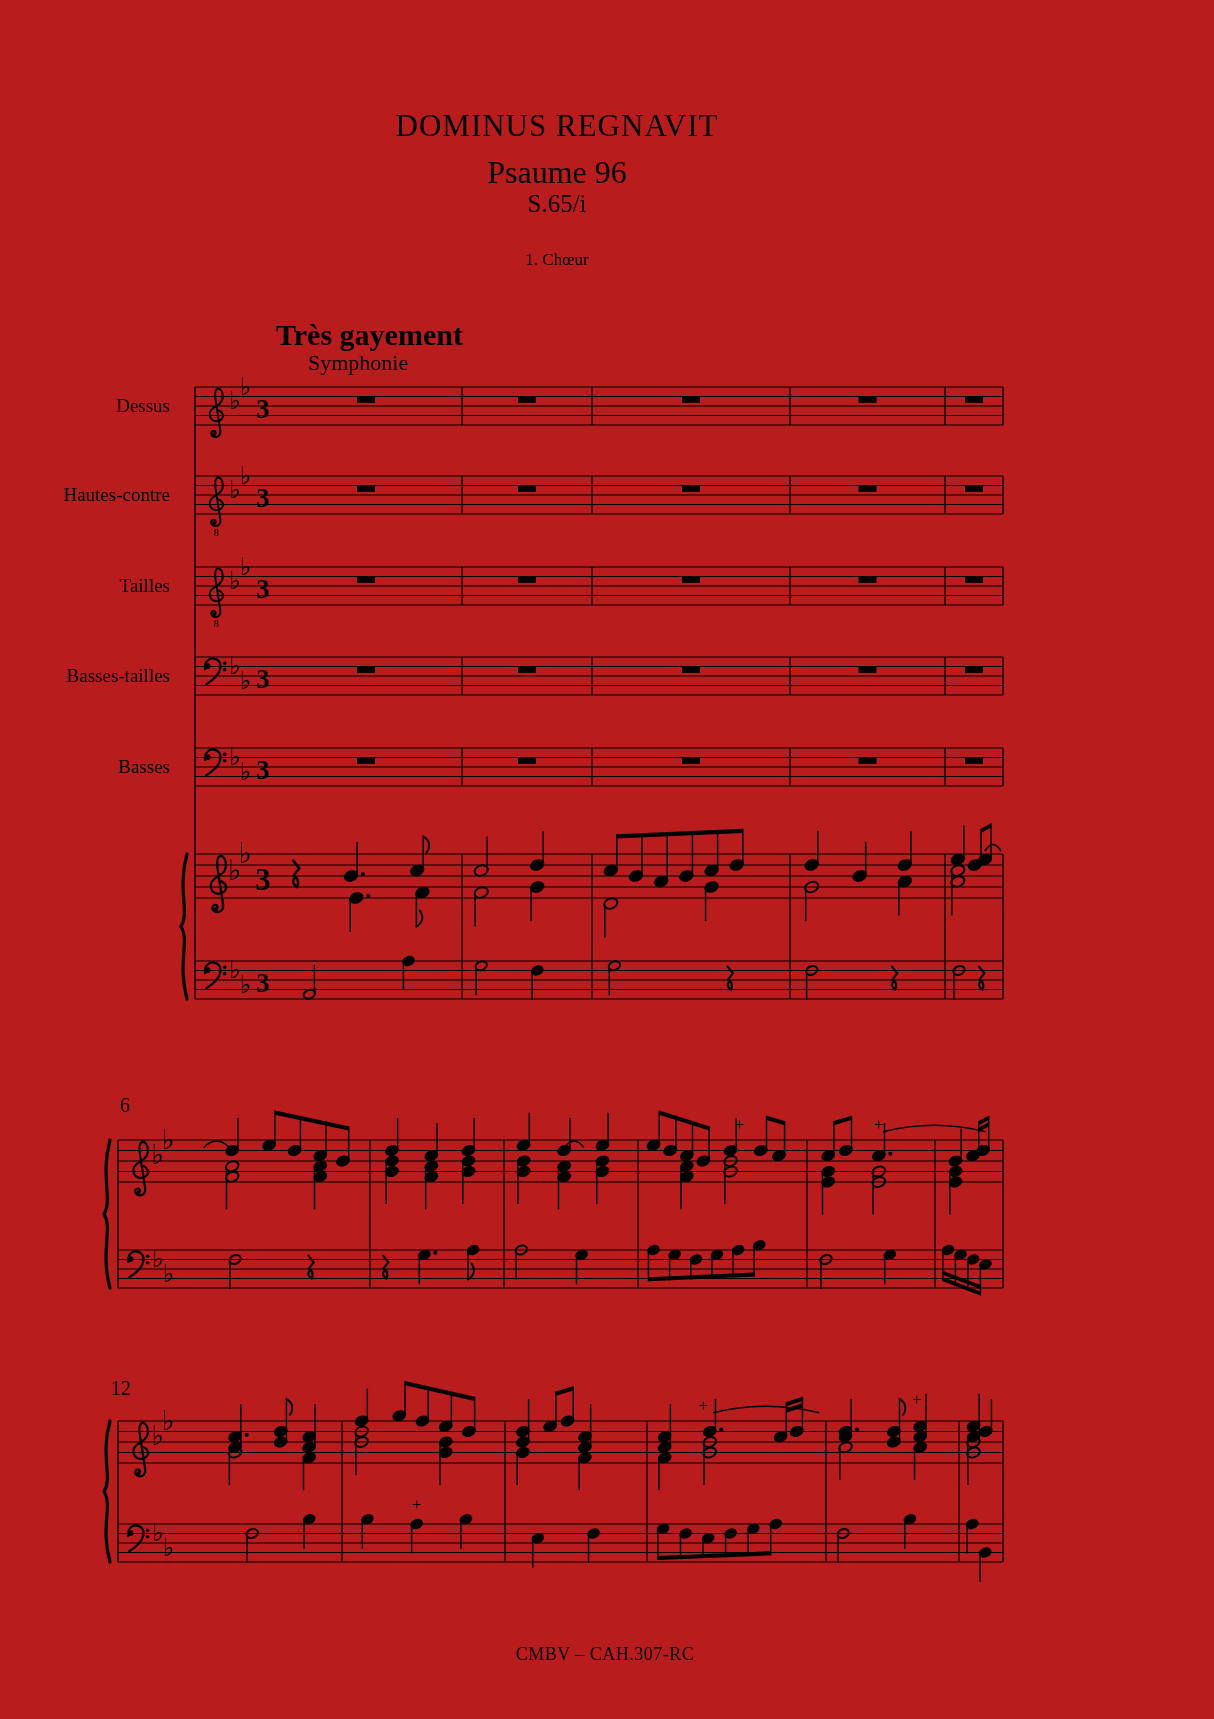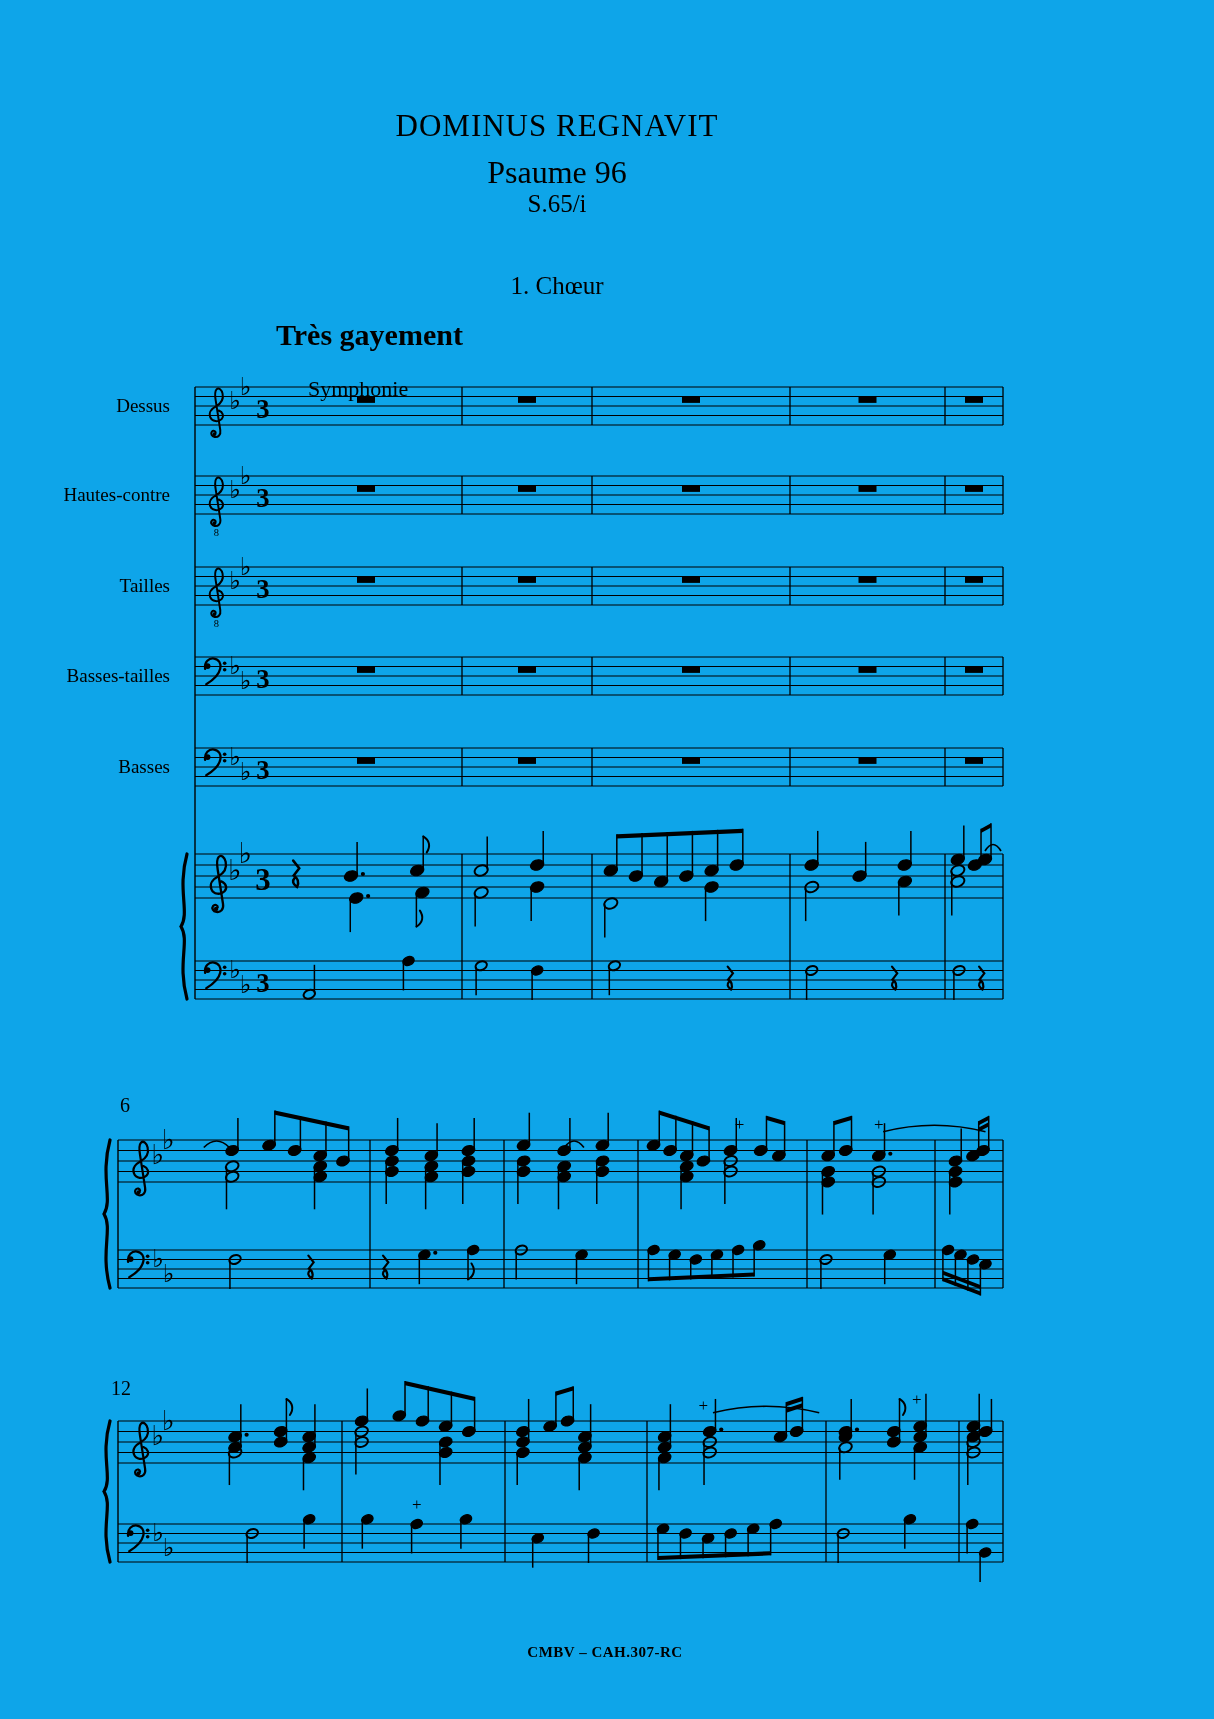--- a/index.html
+++ b/index.html
@@ -1,33 +1,33 @@
 <!DOCTYPE html>
 <html><head>
 <meta charset="utf-8">
 <style>
   html,body{margin:0;padding:0;background:#e8e8e8;}
   .page{
     position:relative;
     width:1214px;height:1719px;
     margin:0 auto;
-    background:#0ea5e9;
+    background:#b91c1c;
     font-family:"Liberation Serif", serif;
     color:#000;
     overflow:hidden;
   }
   .abs{position:absolute;white-space:nowrap;}
   .centered{left:557px;transform:translateX(-50%);}
   .title{top:108px;font-size:31px;letter-spacing:1px;}
   .subtitle{top:154px;font-size:32px;}
   .catalog{top:190px;font-size:25px;}
-  .movement{top:272px;font-size:25px;}
+  .movement{top:250px;font-size:17px;}
   .tempo{left:276px;top:318px;font-size:30px;font-weight:bold;}
-  .symphonie{left:308px;top:350px;font-size:22px;margin-top:26px;}
-  .footer{left:605px;top:1644px;transform:translateX(-50%);font-size:15px;letter-spacing:0.5px;font-weight:bold;}
+  .symphonie{left:308px;top:350px;font-size:22px;}
+  .footer{left:605px;top:1644px;transform:translateX(-50%);font-size:18px;letter-spacing:0.5px;}
   svg#score{position:absolute;left:0;top:0;}
 </style>
 </head>
 <body>
 
 <div class="page">
   <div class="abs centered title">DOMINUS REGNAVIT</div>
   <div class="abs centered subtitle">Psaume 96</div>
   <div class="abs centered catalog">S.65/i</div>
   <div class="abs centered movement">1. Chœur</div>

